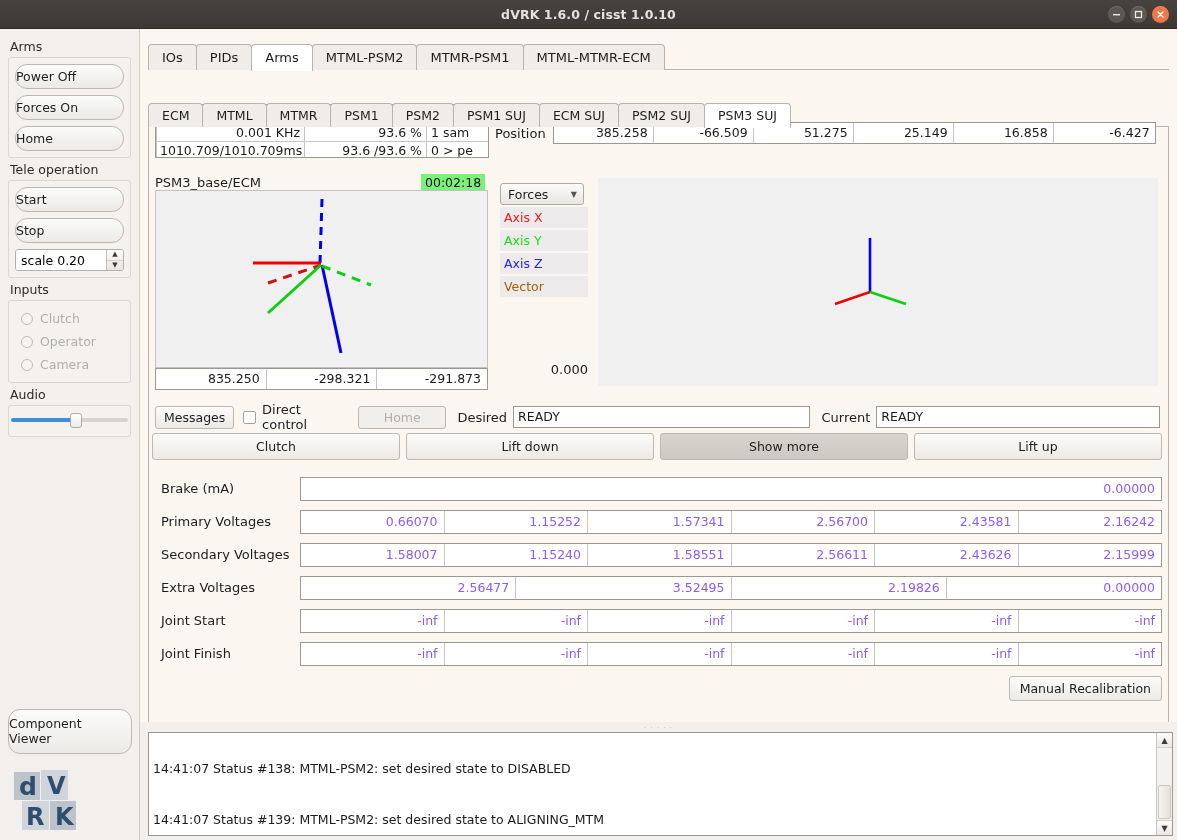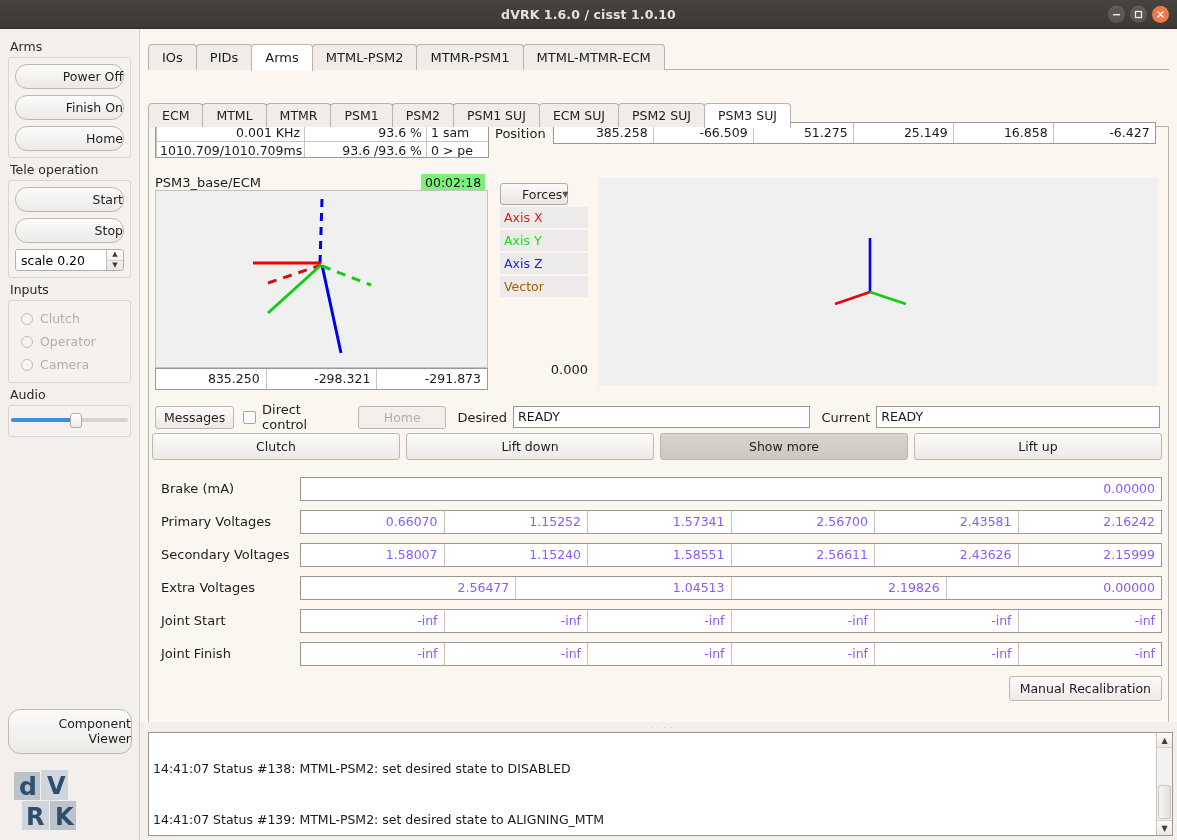--- a/index.html
+++ b/index.html
@@ -53,21 +53,21 @@
   }
   .grp-box {
     border:1px solid #dcd6d0; border-radius:3px;
     padding:6px 6px; background:#f4f1ee;
   }
   .gbtn {
     display:block; width:100%;
     background: linear-gradient(to bottom,#fbfbfa 0%, #eceae7 100%);
     border:1px solid #bdb7b1; border-radius:12px;
     padding:4px 0; margin-bottom:6px;
-    font-size:12.5px; color:#1d1d1d; text-align:right;
+    font-size:12.5px; color:#1d1d1d; text-align:left;
     font-family:"DejaVu Sans", sans-serif;
     cursor:default;
   }
   .gbtn:last-child { margin-bottom:0; }
   .spinbox {
     display:flex; align-items:stretch; height:22px;
     border:1px solid #b5afa9; border-radius:3px; overflow:hidden;
     background:#ffffff;
   }
   .spinbox .val {
@@ -233,24 +233,24 @@
     height:20px; line-height:16px; color:#1a1a1a;
   }
   .view3d-nums .cell:last-child { border-right:none; }
 
   
   .forces-panel {
     position:absolute; left:500px; top:183px; width:92px;
   }
   .combo {
     display:flex; align-items:center; justify-content:space-between;
-    width:68px; height:22px;
+    width:84px; height:22px;
     background:linear-gradient(to bottom,#fbfbfa,#e9e6e3);
     border:1px solid #b0aaa4; border-radius:3px;
-    padding:0 6px 0 21px;
+    padding:0 6px 0 7px;
     font-size:12.5px; color:#1d1d1d;
   }
   .combo .arr { font-size:8px; color:#555; }
   .axis-lbl {
     width:88px; background:#eceaea;
     font-size:12.5px; padding:3px 3px 3px 4px;
     margin-top:2px;
   }
   .axis-x { color:#e81c1c; }
   .axis-y { color:#19dd19; }
@@ -385,21 +385,21 @@
           </svg>
       </div>
     </div>
   </div>
 
   <div class="sidebar">
 
     <div class="grp-title">Arms</div>
     <div class="grp-box">
       <button class="gbtn">Power Off</button>
-      <button class="gbtn">Finish On</button>
+      <button class="gbtn">Forces On</button>
       <button class="gbtn">Home</button>
     </div>
 
     <div class="grp-title">Tele operation</div>
     <div class="grp-box">
       <button class="gbtn">Start</button>
       <button class="gbtn">Stop</button>
       <div class="spinbox">
         <div class="val">scale 0.20</div>
         <div class="spin-arrows">
@@ -603,21 +603,21 @@
         <div class="cell">2.56611</div>
         <div class="cell">2.43626</div>
         <div class="cell">2.15999</div>
       </div>
     </div>
 
     <div class="drow">
       <div class="rlbl">Extra Voltages</div>
       <div class="fields">
         <div class="cell">2.56477</div>
-        <div class="cell">1.04513</div>
+        <div class="cell">3.52495</div>
         <div class="cell">2.19826</div>
         <div class="cell">0.00000</div>
       </div>
     </div>
 
     <div class="drow">
       <div class="rlbl">Joint Start</div>
       <div class="fields">
         <div class="cell">-inf</div>
         <div class="cell">-inf</div>

